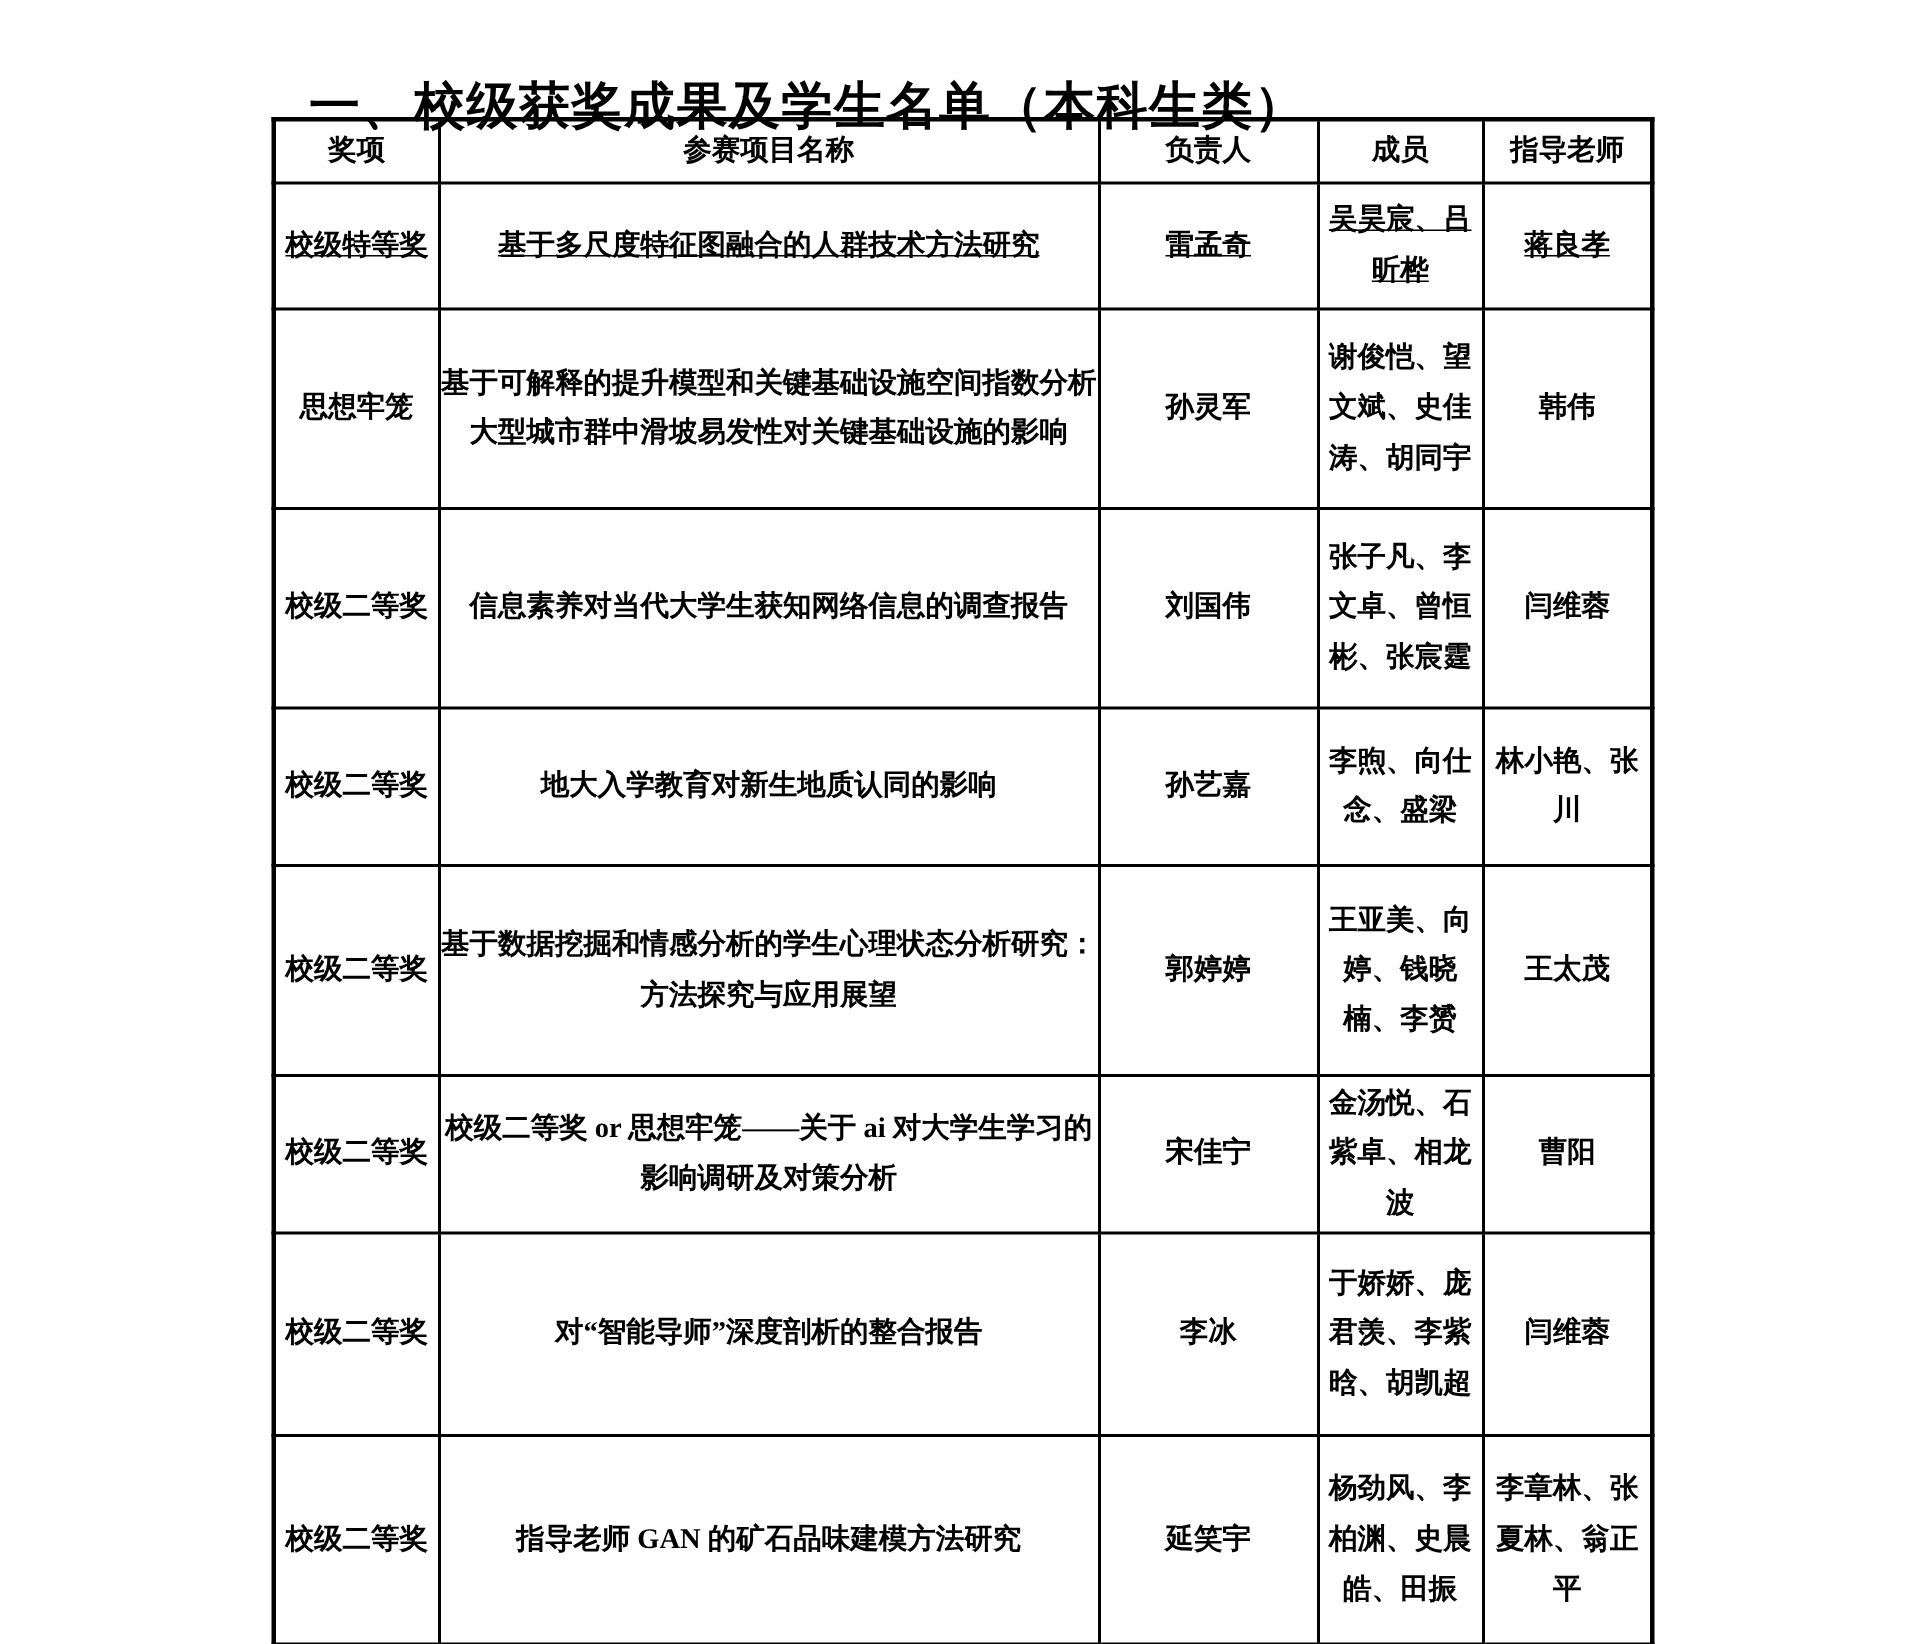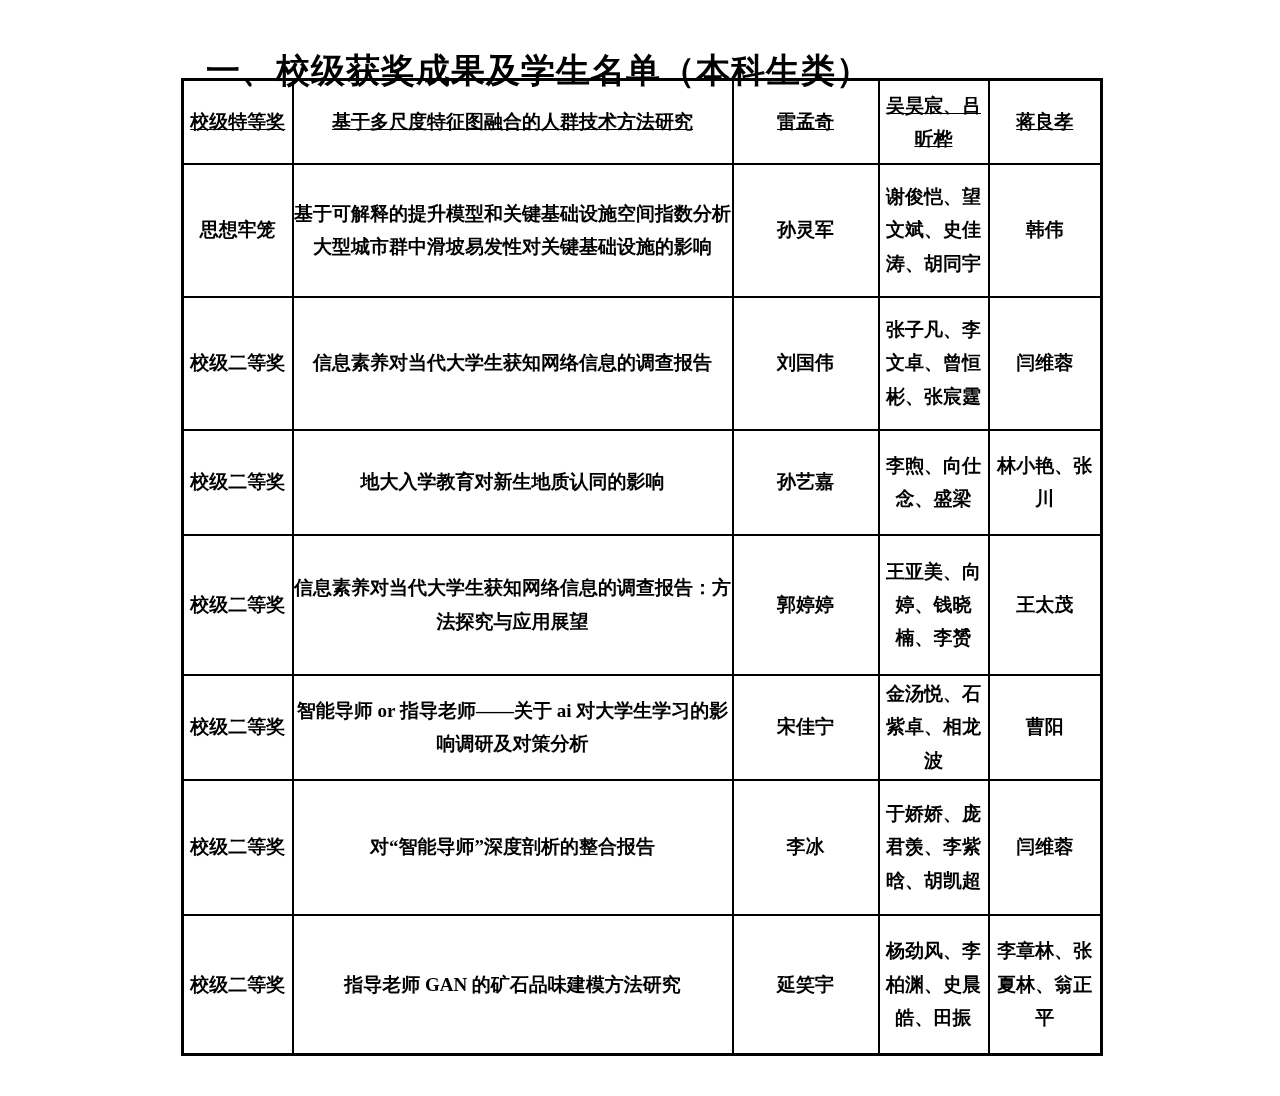--- a/index.html
+++ b/index.html
@@ -68,20 +68,27 @@
 
 <table class="awards">
   <colgroup>
     <col style="width:110px">
     <col style="width:440px">
     <col style="width:146px">
     <col style="width:110px">
     <col style="width:113px">
   </colgroup>
   <tbody>
+    <tr class="rh-header">
+      <th>奖项</th>
+      <th>参赛项目名称</th>
+      <th>负责人</th>
+      <th>成员</th>
+      <th>指导老师</th>
+    </tr>
     <tr class="rh-1">
       <td class="cell-award">校级特等奖</td>
       <td class="cell-project">基于多尺度特征图融合的人群技术方法研究</td>
       <td class="cell-leader">雷孟奇</td>
       <td class="cell-members">吴昊宸、吕昕桦</td>
       <td class="cell-advisor">蒋良孝</td>
     </tr>
     <tr class="rh-2">
       <td class="cell-award">思想牢笼</td>
       <td class="cell-project">基于可解释的提升模型和关键基础设施空间指数分析大型城市群中滑坡易发性对关键基础设施的影响</td>
@@ -98,28 +105,28 @@
     </tr>
     <tr class="rh-4">
       <td class="cell-award">校级二等奖</td>
       <td class="cell-project">地大入学教育对新生地质认同的影响</td>
       <td class="cell-leader">孙艺嘉</td>
       <td class="cell-members">李煦、向仕念、盛梁</td>
       <td class="cell-advisor">林小艳、张川</td>
     </tr>
     <tr class="rh-5">
       <td class="cell-award">校级二等奖</td>
-      <td class="cell-project">信息素养对当代大学生获知网络信息的调查报告：方法探究与应用展望</td>
+      <td class="cell-project">基于数据挖掘和情感分析的学生心理状态分析研究：方法探究与应用展望</td>
       <td class="cell-leader">郭婷婷</td>
       <td class="cell-members">王亚美、向婷、钱晓楠、李赟</td>
       <td class="cell-advisor">王太茂</td>
     </tr>
     <tr class="rh-6">
       <td class="cell-award">校级二等奖</td>
-      <td class="cell-project">智能导师 or 指导老师——关于 ai 对大学生学习的影响调研及对策分析</td>
+      <td class="cell-project">校级二等奖 or 思想牢笼——关于 ai 对大学生学习的影响调研及对策分析</td>
       <td class="cell-leader">宋佳宁</td>
       <td class="cell-members">金汤悦、石紫卓、相龙波</td>
       <td class="cell-advisor">曹阳</td>
     </tr>
     <tr class="rh-7">
       <td class="cell-award">校级二等奖</td>
       <td class="cell-project">对“智能导师”深度剖析的整合报告</td>
       <td class="cell-leader">李冰</td>
       <td class="cell-members">于娇娇、庞君羡、李紫晗、胡凯超</td>
       <td class="cell-advisor">闫维蓉</td>

